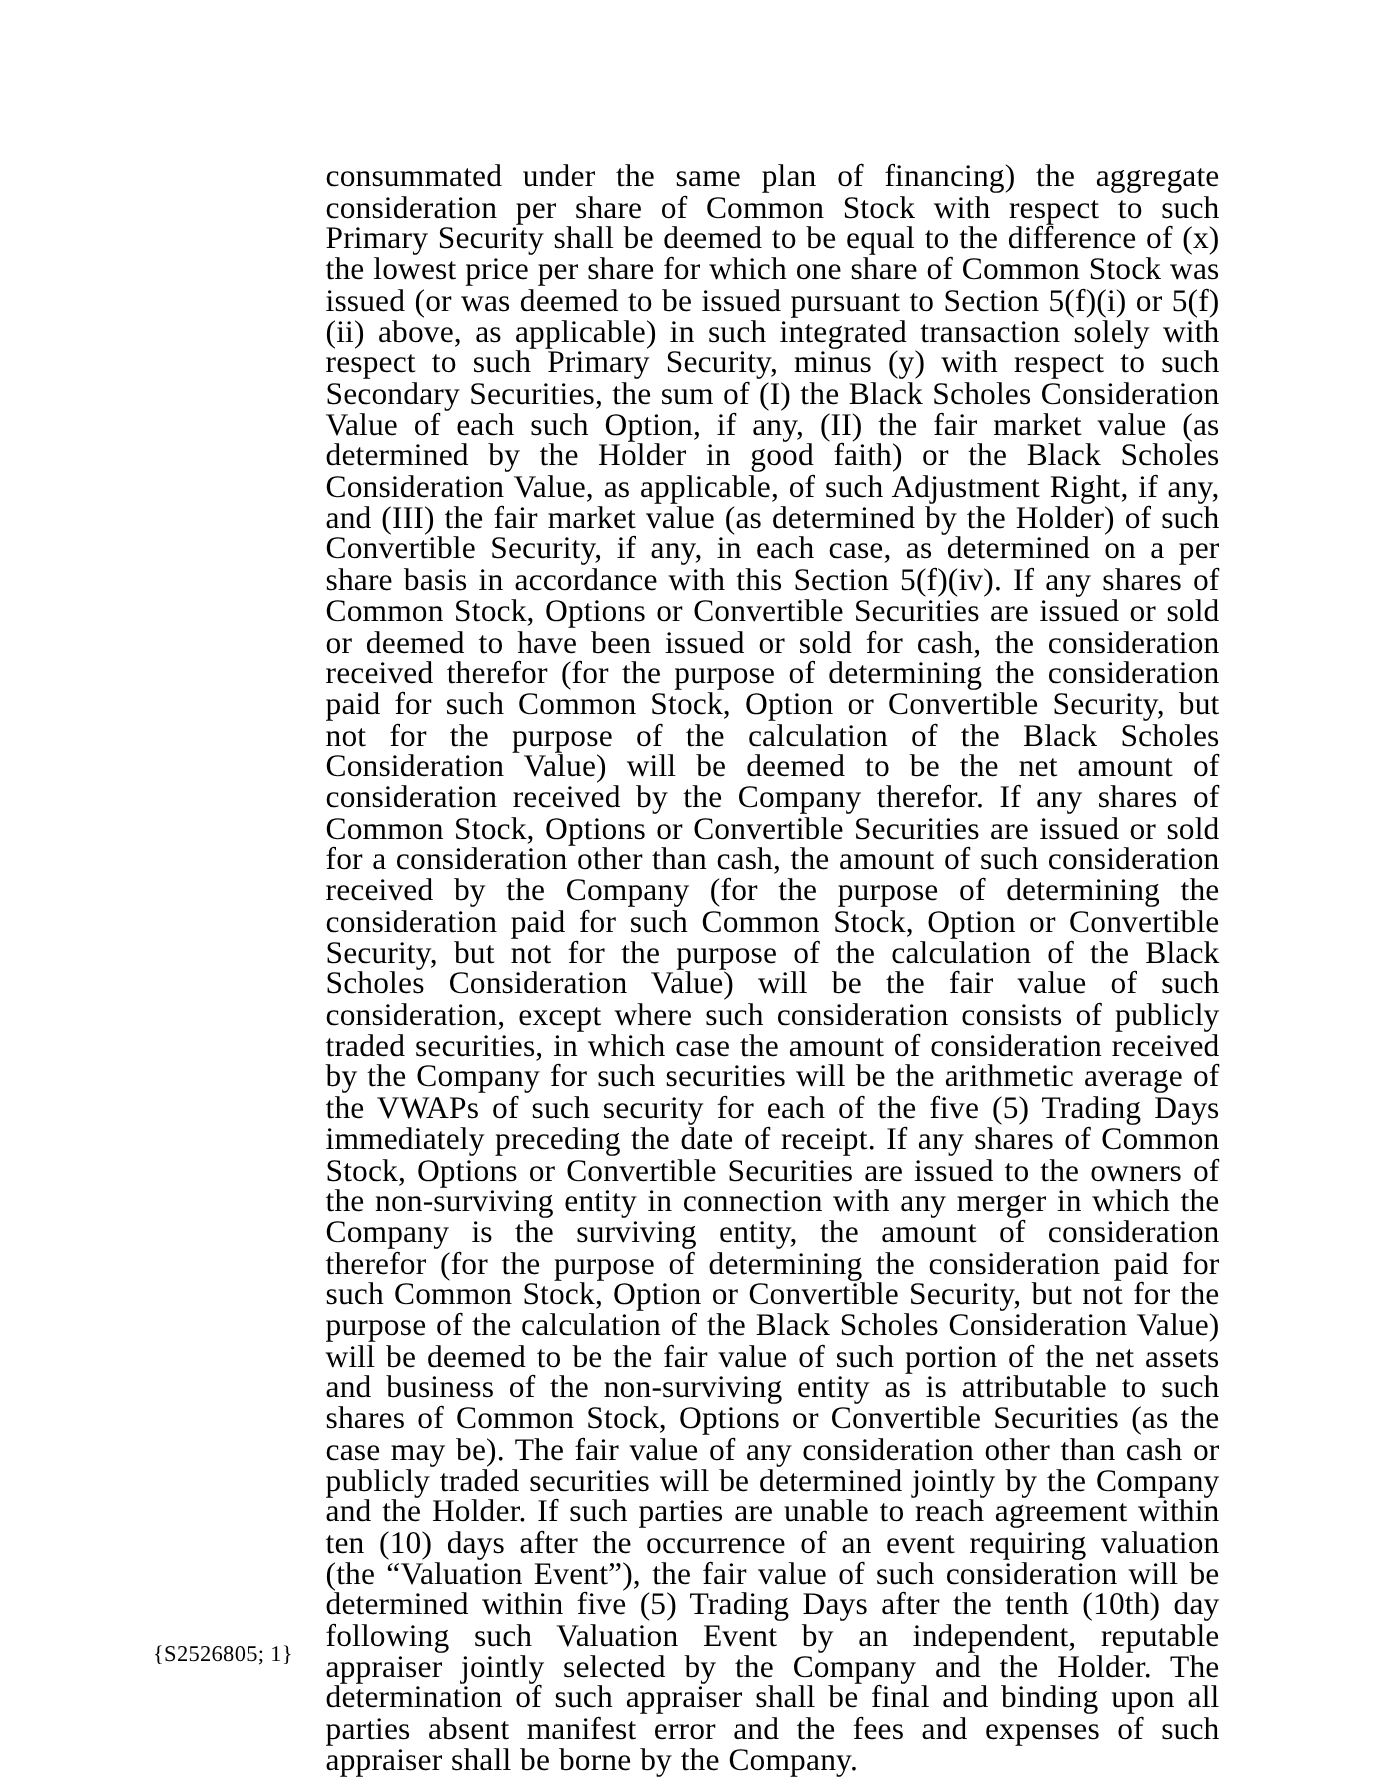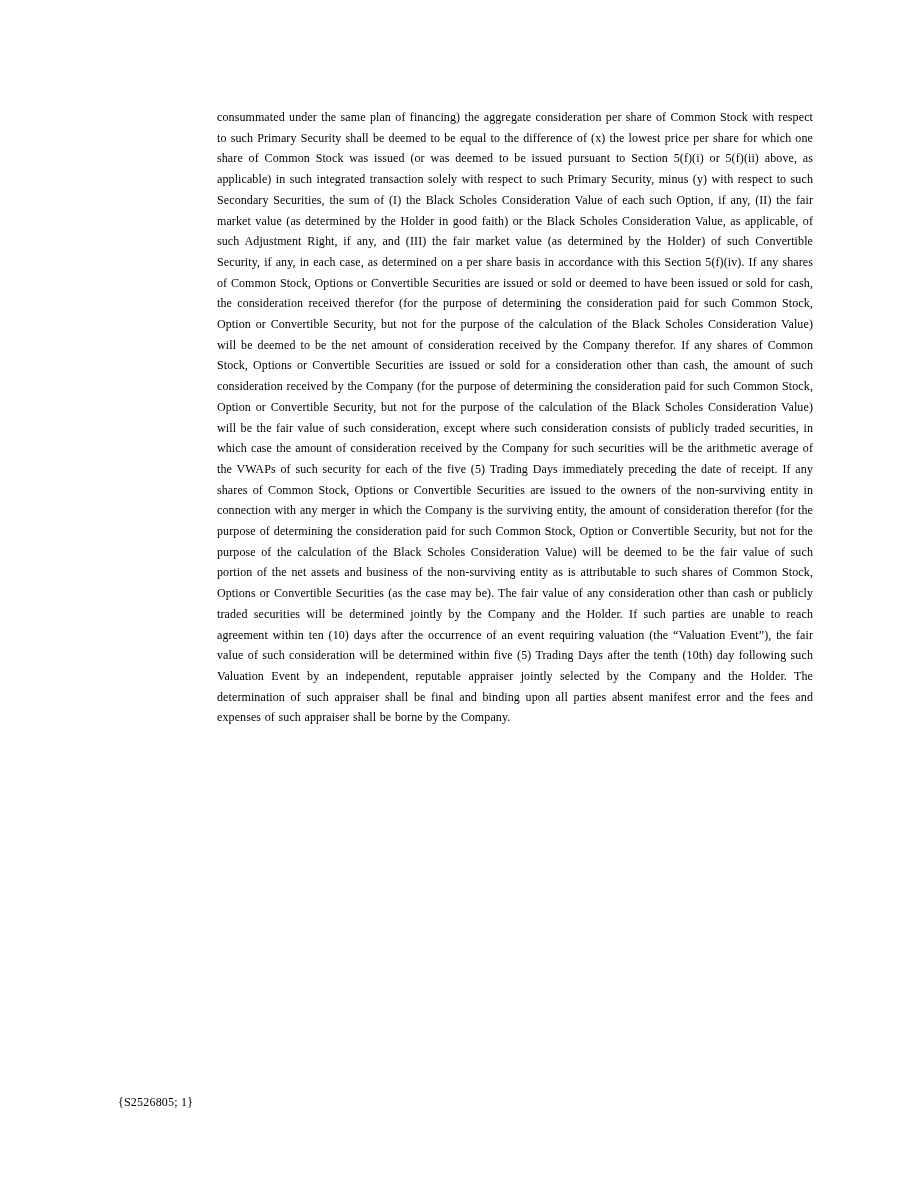--- a/index.html
+++ b/index.html
@@ -14,40 +14,40 @@
       background: #ffffff;
       overflow: hidden;
       font-family: "Liberation Serif", serif;
       color: #000000;
     }
     .body-text {
       position: absolute;
       left: 217px;
       top: 107px;
       width: 596px;
-      font-size: 12px;
+      font-size: 21px;
       line-height: 20.7px;
       text-align: justify;
       text-justify: inter-word;
       letter-spacing: 0.1px;
       word-spacing: 0.5px;
       color: #000000;
     }
     .footer {
       position: absolute;
       left: 0;
       top: 1088px;
       width: 918px;
       height: 24px;
     }
     .doc-stamp {
       position: absolute;
-      left: 118px;
+      left: 102px;
       top: 7px;
-      font-size: 12px;
+      font-size: 15px;
       letter-spacing: 0.2px;
       white-space: nowrap;
     }
     .page-number {
       position: absolute;
       left: 0;
       top: 0;
       width: 918px;
       text-align: center;
       font-size: 15.5px;

